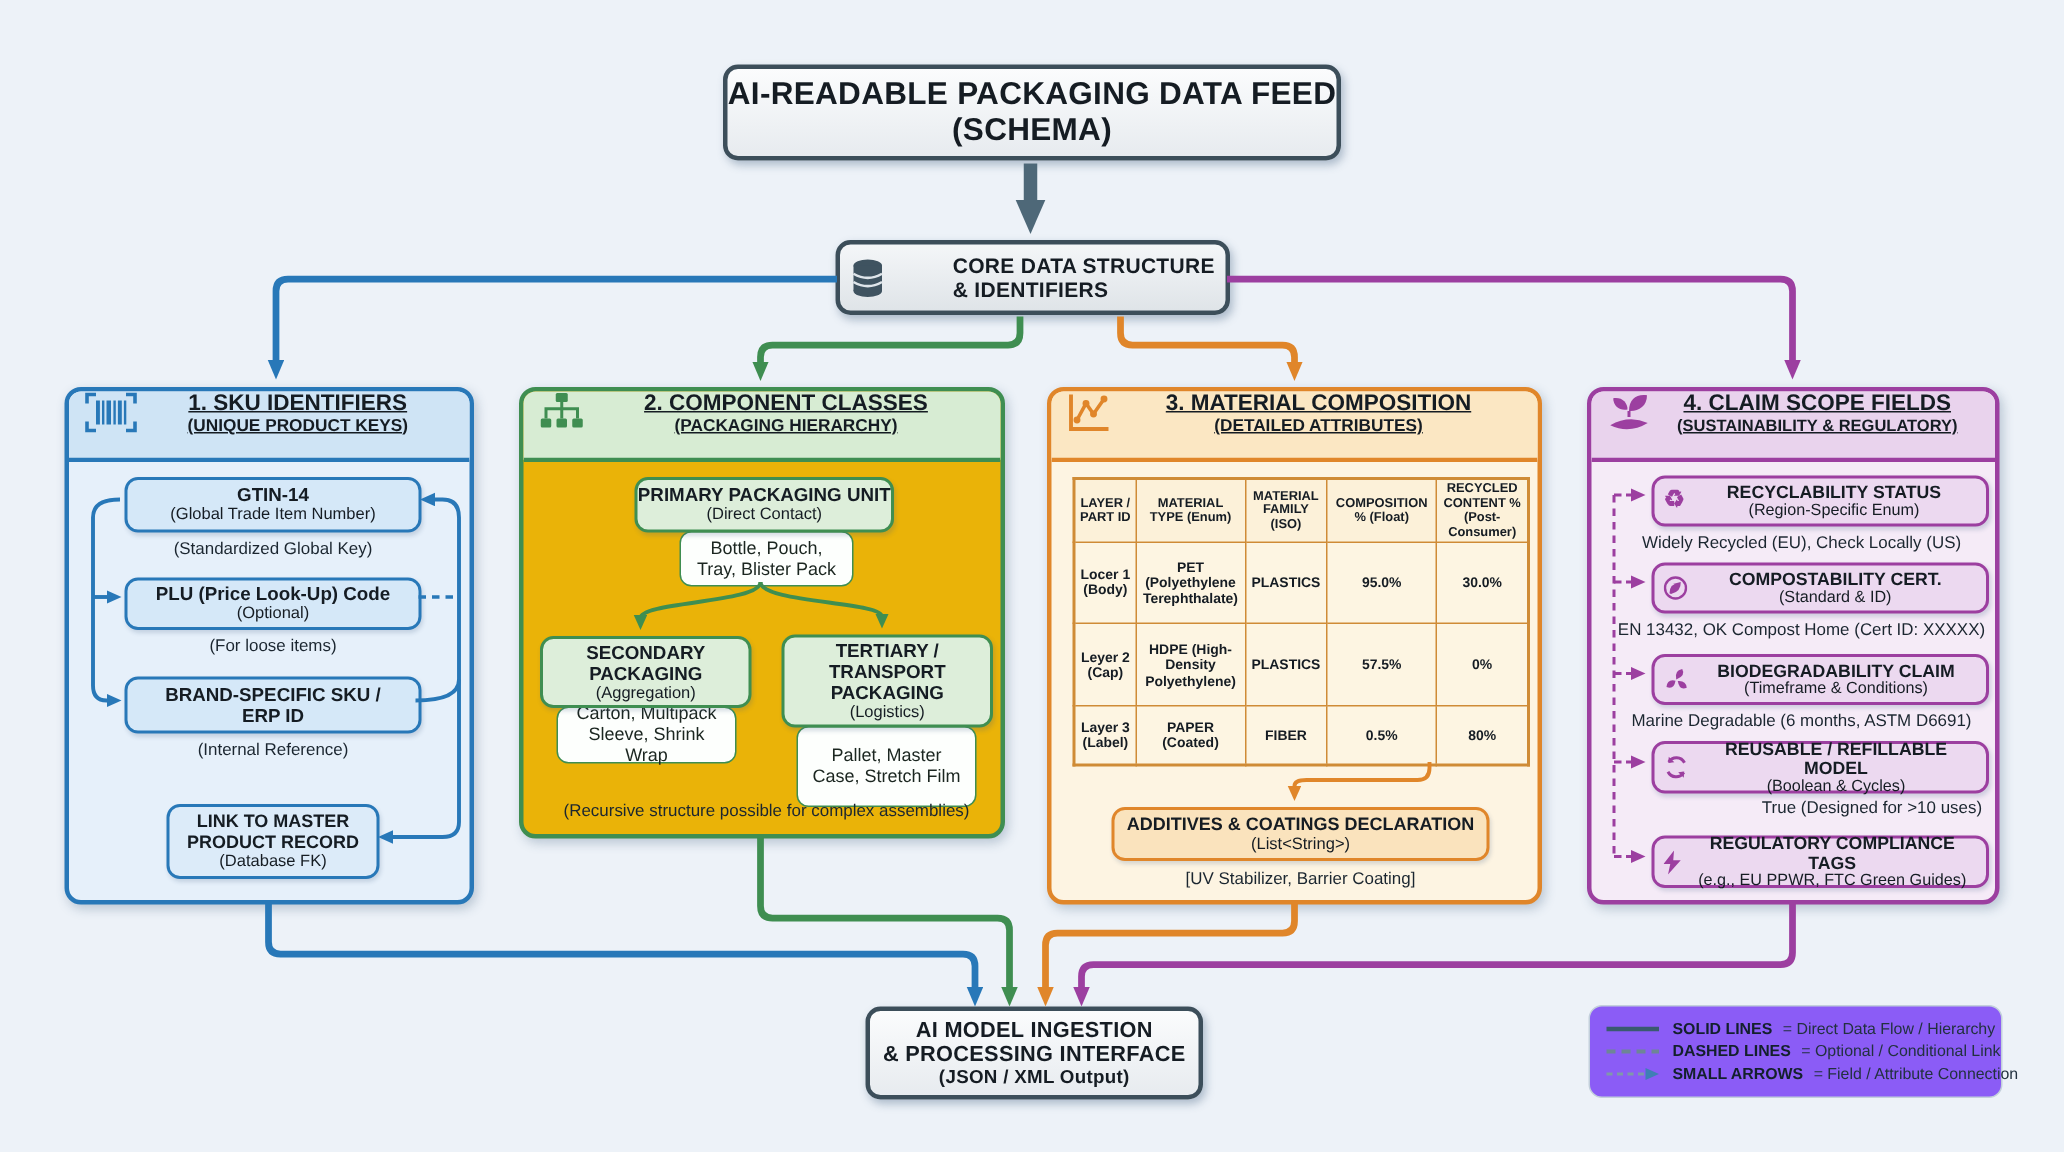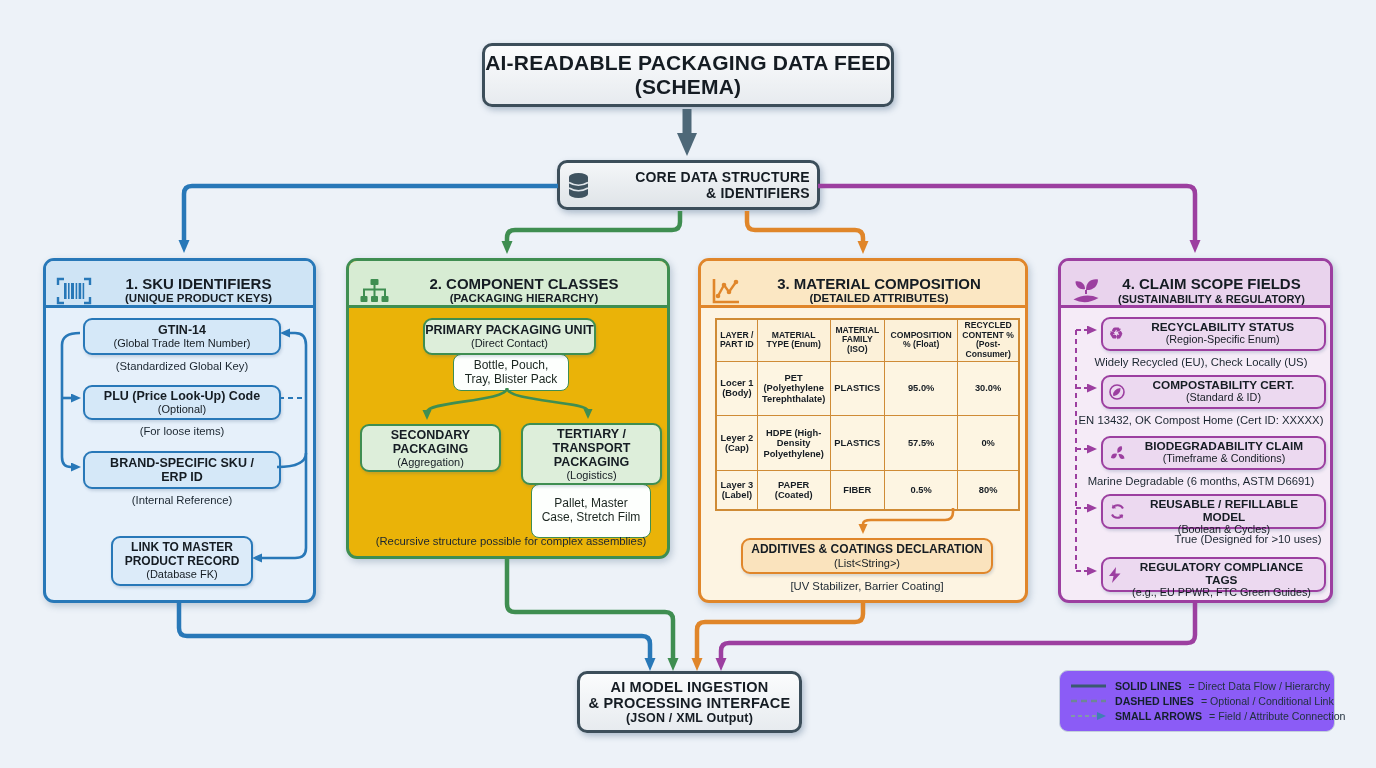--- a/index.html
+++ b/index.html
@@ -8,28 +8,28 @@
   .abs{position:absolute;box-sizing:border-box;}
   svg.layer{position:absolute;left:0;top:0;pointer-events:none;z-index:6;}
   
   .hero{background:linear-gradient(#fbfcfd,#e7ebef);border:3px solid #3c4e5a;border-radius:10px;
     box-shadow:2px 3px 6px rgba(55,85,120,.35);display:flex;flex-direction:column;align-items:center;
     justify-content:center;text-align:center;z-index:4;}
   .hero .l1{font-weight:700;letter-spacing:.2px;}
   
   .sec{border-radius:11px;border:3px solid;box-shadow:2px 3px 7px rgba(55,85,120,.28);z-index:3;}
   .sec-head{position:absolute;left:0;top:0;right:0;height:44px;border-bottom:3px solid;
-    border-radius:8px 8px 0 0;display:flex;align-items:flex-end;padding:0 8px 0 10px;}
+    border-radius:8px 8px 0 0;display:flex;align-items:flex-start;padding:0 8px 0 10px;text-decoration:underline;}
   .sec-head .ttl{flex:1;text-align:center;line-height:1.1;}
   .sec-head .t{font-size:15px;font-weight:700;}
   .sec-head .s{font-size:11.5px;font-weight:700;}
   .icon{display:inline-flex;align-items:center;justify-content:center;}
   
   .fbox{position:absolute;box-sizing:border-box;border:2px solid;border-radius:9px;display:flex;
-    flex-direction:column;justify-content:center;text-align:center;line-height:1.12;
+    flex-direction:column;align-items:center;justify-content:center;text-align:center;line-height:1.12;
     box-shadow:1px 2px 3px rgba(60,90,130,.2);z-index:5;}
   .fbox .t{font-size:12.5px;font-weight:700;}
   .fbox .s{font-size:11px;font-weight:400;}
   .cap{position:absolute;text-align:center;font-size:11.3px;color:#1b2630;line-height:1.1;z-index:5;}
   .exbox{position:absolute;box-sizing:border-box;background:#fdfffd;border:1.8px solid;border-radius:8px;
     display:flex;align-items:center;justify-content:center;text-align:center;font-size:12px;
     line-height:1.15;color:#1b2620;z-index:4;}
   
   .claim .t{font-size:11.8px;font-weight:700;line-height:1.1;}
   .claim .s{font-size:10.8px;font-weight:400;line-height:1.1;}
@@ -125,21 +125,21 @@
   <div class="abs hero" style="left:557px;top:160px;width:263px;height:50px;flex-direction:row;gap:9px;background:linear-gradient(#f4f6f8,#dfe4e8);">
     <span class="icon">
       <svg width="23" height="27" viewBox="0 0 23 27">
           <ellipse cx="11.5" cy="5" rx="9.5" ry="4" fill="#3f5360"></ellipse>
           <rect x="2" y="5" width="19" height="17" fill="#3f5360"></rect>
           <ellipse cx="11.5" cy="22" rx="9.5" ry="4" fill="#3f5360"></ellipse>
           <path d="M2,10.5 Q11.5,16 21,10.5" stroke="#dfe5ea" stroke-width="1.7" fill="none"></path>
           <path d="M2,16 Q11.5,21.5 21,16" stroke="#dfe5ea" stroke-width="1.7" fill="none"></path>
         </svg>
     </span>
-    <span style="text-align:right;line-height:1.15;margin-left:36px;">
+    <span style="text-align:left;line-height:1.15;margin-left:36px;">
       <div class="l1" style="font-size:14px;">CORE DATA STRUCTURE</div>
       <div class="l1" style="font-size:14px;">&amp; IDENTIFIERS</div>
     </span>
   </div>
 
   <div class="abs sec" style="left:43px;top:258px;width:273px;height:345px;border-color:#2878b8;background:#e6f0fa;">
     <div class="sec-head" style="background:#cfe4f5;border-color:#2878b8;">
       <span class="icon">
         <svg width="36" height="28" viewBox="0 0 36 28">
             <path d="M8,2 H2 V8 M28,2 h6 v6 M2,20 v6 h6 M34,20 v6 h-6" stroke="#2878b8" stroke-width="2.4" fill="none"></path>
@@ -198,20 +198,21 @@
     </div>
     <div class="fbox" style="left:74px;top:57px;width:173px;height:37px;border-color:#3f8e51;background:#ddeeda;">
       <div class="t">PRIMARY PACKAGING UNIT</div>
       <div class="s">(Direct Contact)</div>
     </div>
     <div class="exbox" style="left:104px;top:93px;width:116px;height:37px;border-color:#3f8e51;padding:0 6px;">Bottle, Pouch, Tray, Blister Pack</div>
     <div class="fbox" style="left:11px;top:163px;width:141px;height:48px;border-color:#3f8e51;background:#ddeeda;">
       <div class="t">SECONDARY PACKAGING</div>
       <div class="s">(Aggregation)</div>
     </div>
+    <div class="exbox" style="left:22px;top:210px;width:120px;height:38px;border-color:#3f8e51;padding:0 5px;">Carton, Multipack Sleeve, Shrink Wrap</div>
     <div class="fbox" style="left:172px;top:162px;width:141px;height:62px;border-color:#3f8e51;background:#ddeeda;padding:0 14px;">
       <div class="t">TERTIARY / TRANSPORT PACKAGING</div>
       <div class="s">(Logistics)</div>
     </div>
     <div class="exbox" style="left:182px;top:223px;width:120px;height:54px;border-color:#3f8e51;padding:0 5px;">Pallet, Master Case, Stretch Film</div>
     <div class="cap" style="left:8px;top:274px;width:308px;">(Recursive structure possible for complex assemblies)</div>
   </div>
 
   <div class="abs sec" style="left:698px;top:258px;width:330px;height:345px;border-color:#e0862a;background:#fdf4e2;">
     <div class="sec-head" style="background:#fbe7c3;border-color:#e0862a;">

